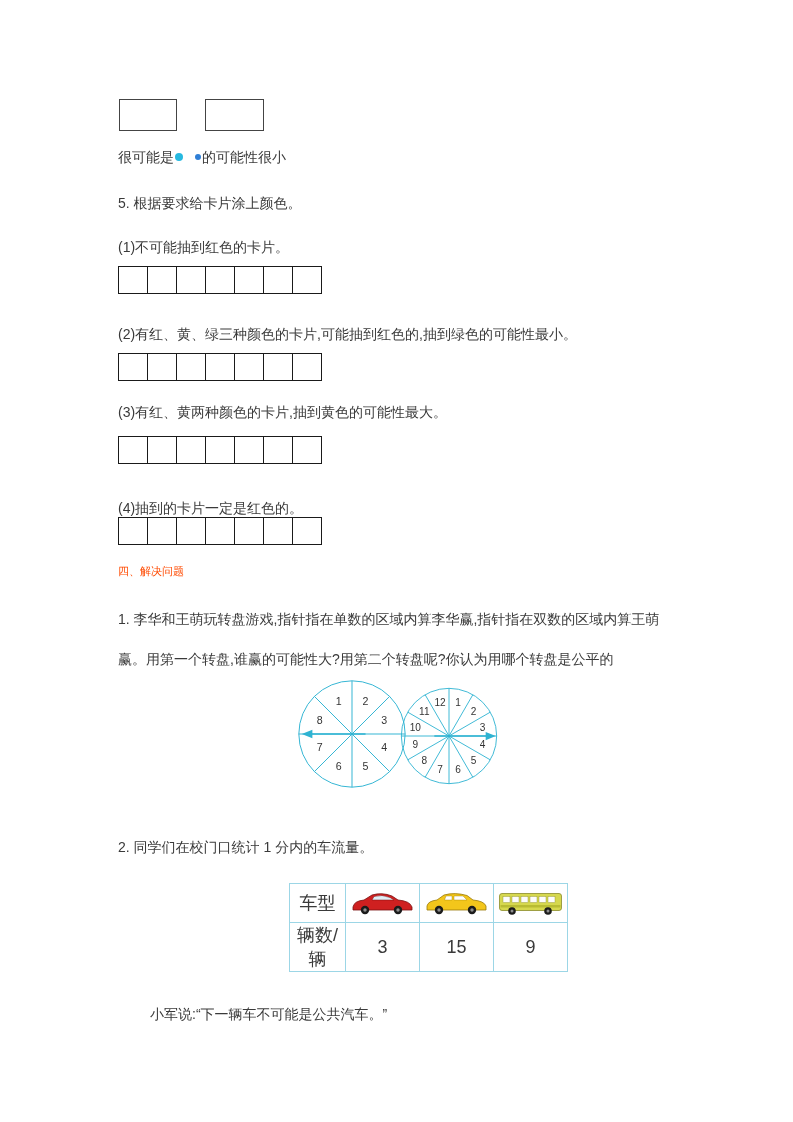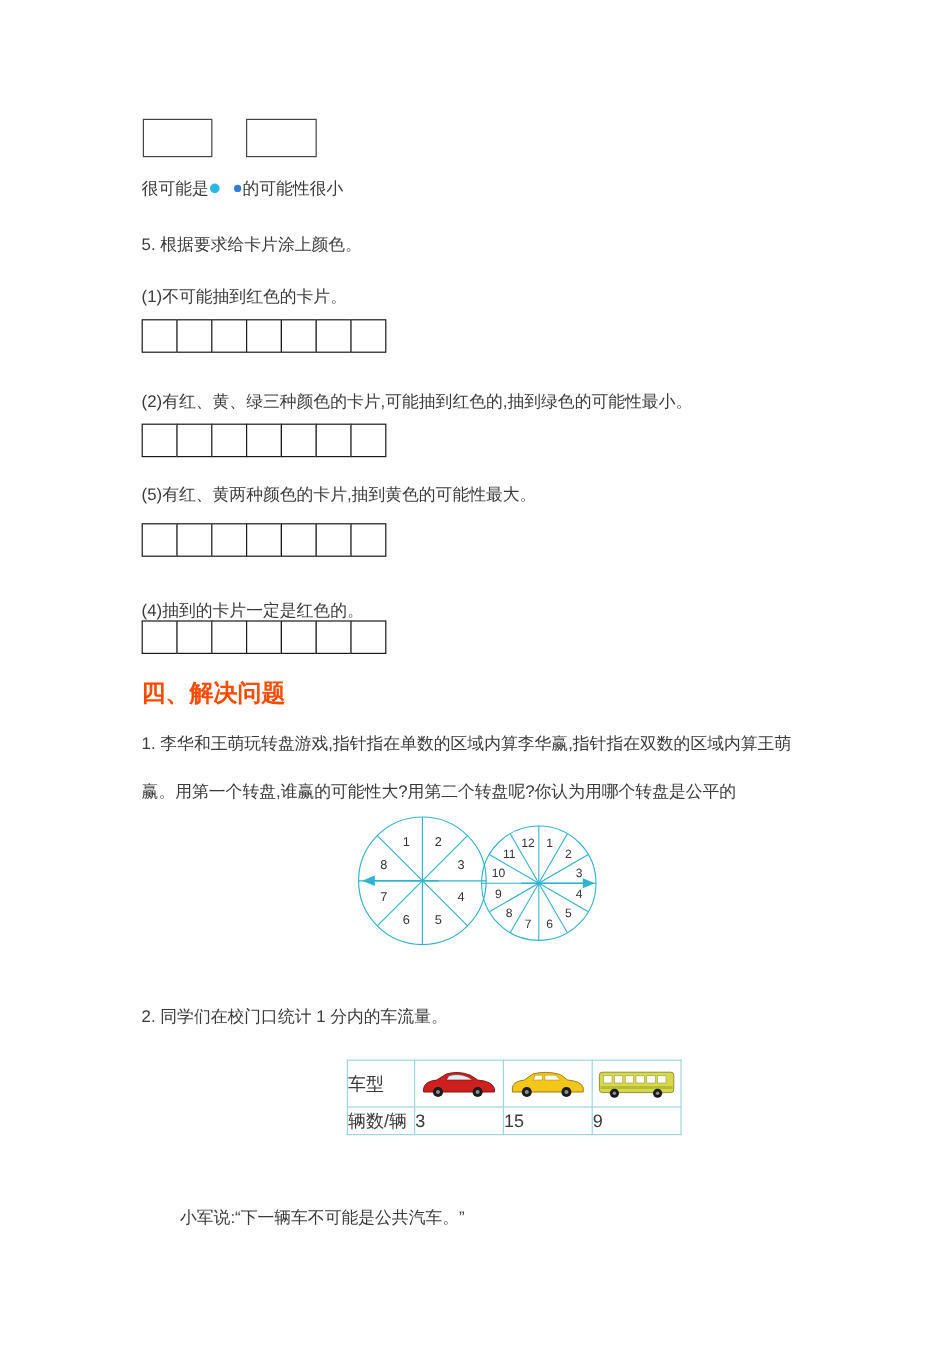--- a/index.html
+++ b/index.html
@@ -14,29 +14,29 @@
   }
   .abs{position:absolute;}
   .text-line{font-size:14px;line-height:20px;white-space:nowrap;}
   .answer-box{position:absolute;border:1px solid #444;background:#fff;}
   .dot{display:inline-block;border-radius:50%;vertical-align:middle;margin-top:-2px;}
   .dot-large{width:8px;height:8px;background:#27b9e0;margin-left:1px;margin-right:12px;}
   .dot-small{width:6px;height:6px;background:#2f7fd6;margin-right:1px;}
   .card-strip{display:flex;}
   .card-cell{width:28px;height:26px;border:1px solid #1a1a1a;margin-left:-1px;background:#fff;}
   .card-cell:first-child{margin-left:0;}
-  .section-title{font-size:20px;font-weight:bold;color:#ff4a00;}
+  .section-title{font-size:11px;font-weight:normal;color:#ff4a00;}
   .spinner-svg text{font-size:11px;fill:#333;font-family:"Liberation Sans","DejaVu Sans",sans-serif;}
   .spinner-svg line,.spinner-svg circle{stroke:#2fb3d2;stroke-width:1;fill:none;}
   .spinner-svg .pointer{stroke:#2fb3d2;stroke-width:1.4;}
   .spinner-svg polygon{fill:#2fb3d2;stroke:none;}
   table.traffic-table{border-collapse:collapse;}
   table.traffic-table td{
-    border:1px solid #9cd6e6;vertical-align:middle;
-    font-size:15px;color:#3a3a3a;padding:0;
+    border:1px solid #9cd6e6;text-align:center;vertical-align:middle;
+    font-size:18px;color:#3a3a3a;padding:0;
   }
   td.col-head{width:55px;}
   td.veh{width:73px;height:38px;}
   td.cnt{height:22px;}
   td.veh svg{display:block;margin:2px auto;}
 </style>
 </head>
 <body>
 
 <div class="page">
@@ -65,21 +65,21 @@
   <div class="abs card-strip" style="left:118px;top:353px;">
     <div class="card-cell"></div>
       <div class="card-cell"></div>
       <div class="card-cell"></div>
       <div class="card-cell"></div>
       <div class="card-cell"></div>
       <div class="card-cell"></div>
       <div class="card-cell"></div>
   </div>
 
-  <div class="abs text-line" style="left:118px;top:402px;">(5)有红、黄两种颜色的卡片,抽到黄色的可能性最大。</div>
+  <div class="abs text-line" style="left:118px;top:402px;">(3)有红、黄两种颜色的卡片,抽到黄色的可能性最大。</div>
   <div class="abs card-strip" style="left:118px;top:436px;">
     <div class="card-cell"></div>
       <div class="card-cell"></div>
       <div class="card-cell"></div>
       <div class="card-cell"></div>
       <div class="card-cell"></div>
       <div class="card-cell"></div>
       <div class="card-cell"></div>
   </div>
 

